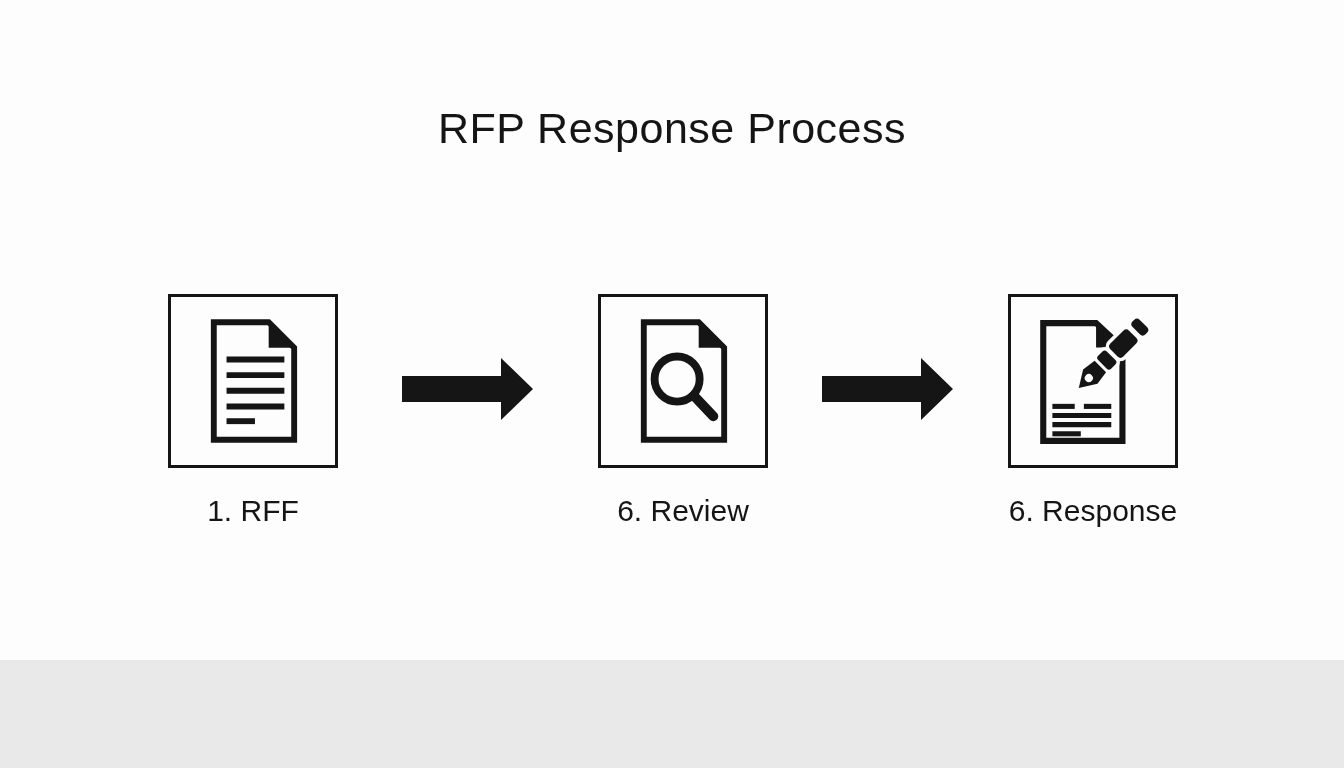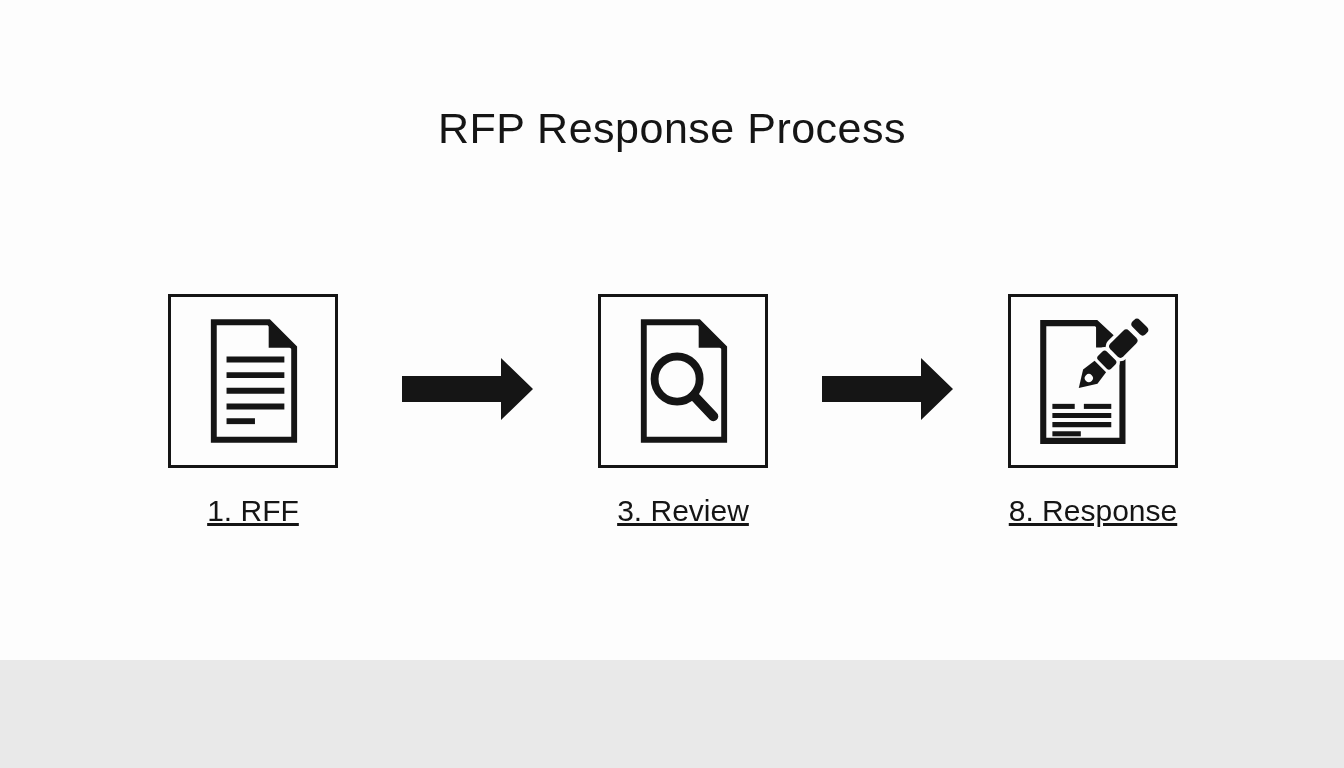--- a/index.html
+++ b/index.html
@@ -54,21 +54,20 @@
   .arrow-1{left:402px;}
   .arrow-2{left:822px;}
   .step-label{
     position:absolute;
     top:494px;
     width:270px;
     text-align:center;
     font-size:30px;
     font-weight:500;
     color:var(--ink);
-    text-decoration:underline;
   }
   .label-1{left:118px;}
   .label-2{left:548px;}
   .label-3{left:958px;}
   svg{display:block;}
 </style>
 </head>
 <body>
 
 <div class="stage">
@@ -138,16 +137,16 @@
             <rect x="-9" y="-75" width="18" height="26" rx="4"></rect>
             <rect x="-9" y="-90" width="18" height="10" rx="4"></rect>
           </g>
           <circle cx="0" cy="-14" r="4" fill="#fdfdfd"></circle>
         </g>
       </svg>
     </span>
   </div>
 
   <div class="step-label label-1">1. RFF</div>
-  <div class="step-label label-2">3. Review</div>
-  <div class="step-label label-3">8. Response</div>
+  <div class="step-label label-2">6. Review</div>
+  <div class="step-label label-3">6. Response</div>
 
 </div>
 
 </body></html>

